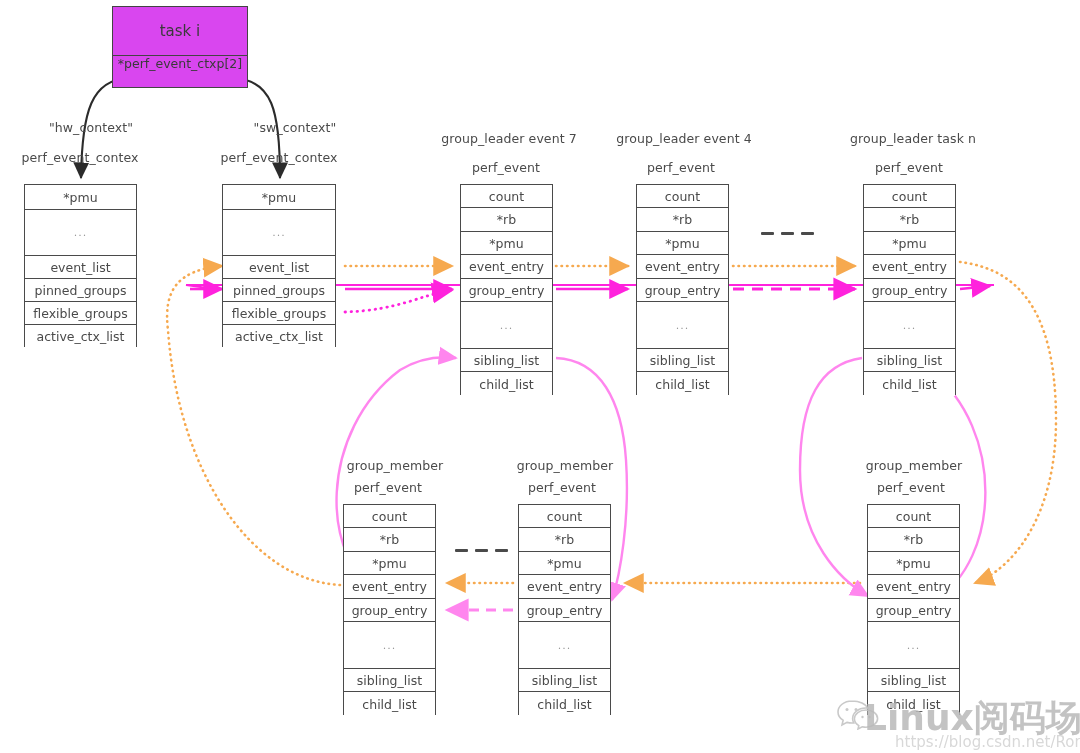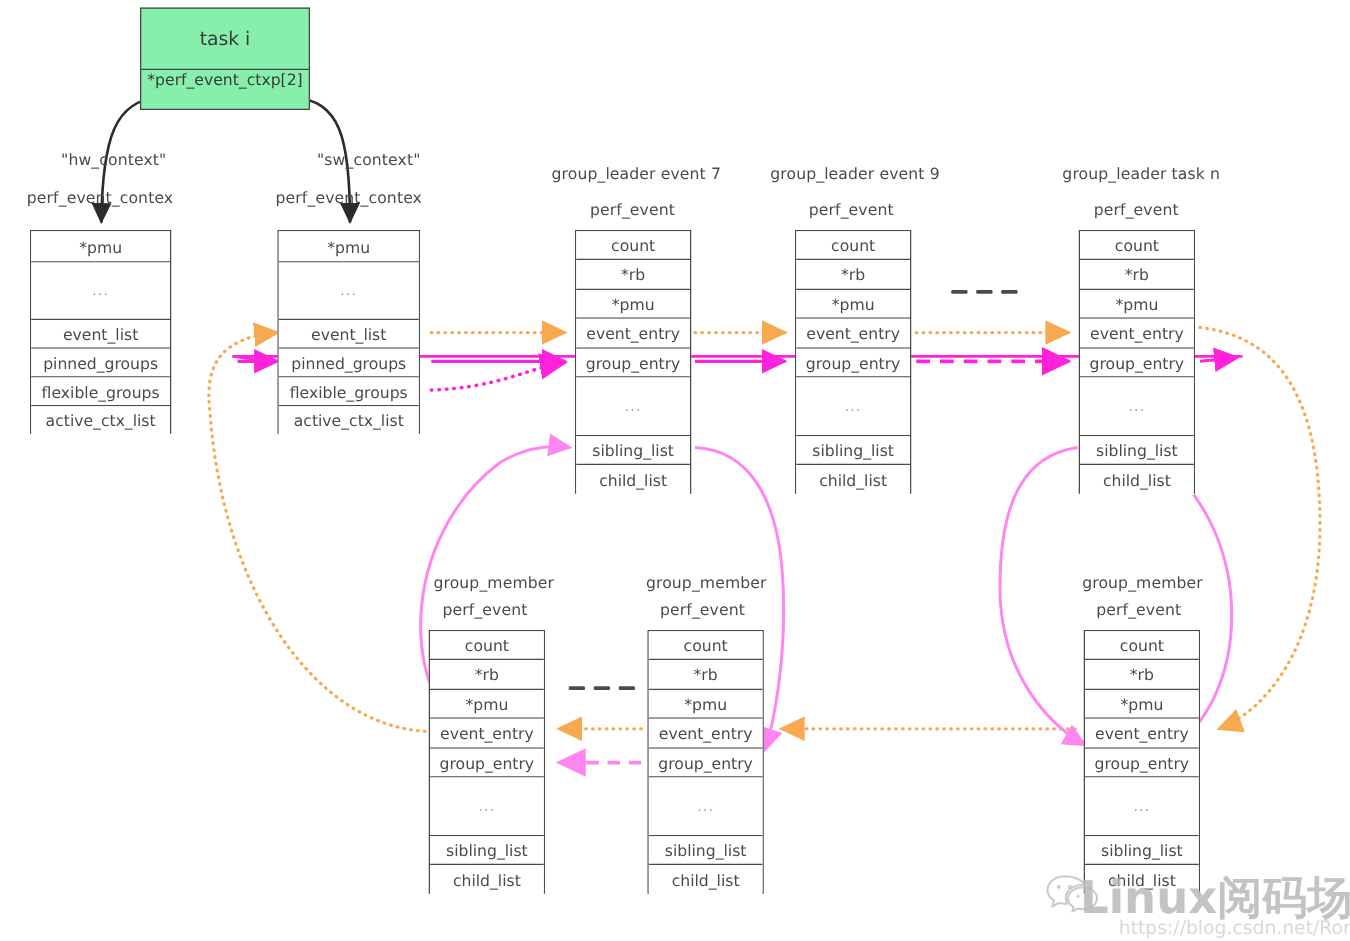--- a/index.html
+++ b/index.html
@@ -39,21 +39,21 @@
     justify-content:center;
     background:#fff;
     white-space:nowrap;
   }
   .struct .row:last-child{border-bottom:none;}
   .struct .row.dots{color:#9a9a9a;font-size:11px;letter-spacing:1px;}
 
   .taskbox{
     position:absolute;
     border:1.7px solid #444;
-    background:#86efac;
+    background:#d946ef;
     box-sizing:border-box;
   }
   .taskbox .title{
     height:48px;display:flex;align-items:center;justify-content:center;
     font-size:15px;color:#3a3a3a;border-bottom:1.7px solid #444;
   }
   .taskbox .field{
     height:32px;display:flex;align-items:flex-start;justify-content:center;
     font-size:12.5px;color:#3a3a3a;line-height:14px;padding-top:1px;
     text-align:right;overflow:hidden;
@@ -167,21 +167,21 @@
     <div class="row" style="height:23px;">count</div>
     <div class="row" style="height:24px;">*rb</div>
     <div class="row" style="height:23px;">*pmu</div>
     <div class="row" style="height:24px;">event_entry</div>
     <div class="row" style="height:23px;">group_entry</div>
     <div class="row dots" style="height:47px;">...</div>
     <div class="row" style="height:23px;">sibling_list</div>
     <div class="row" style="height:24px;">child_list</div>
   </div>
 
-  <div class="label center" style="left:684px;top:131px;">group_leader event 9</div>
+  <div class="label center" style="left:684px;top:131px;">group_leader event 4</div>
   <div class="label center" style="left:681px;top:160px;">perf_event</div>
   <div class="struct" style="left:636px;top:184px;width:93px;height:211px;">
     <div class="row" style="height:23px;">count</div>
     <div class="row" style="height:24px;">*rb</div>
     <div class="row" style="height:23px;">*pmu</div>
     <div class="row" style="height:24px;">event_entry</div>
     <div class="row" style="height:23px;">group_entry</div>
     <div class="row dots" style="height:47px;">...</div>
     <div class="row" style="height:23px;">sibling_list</div>
     <div class="row" style="height:24px;">child_list</div>

